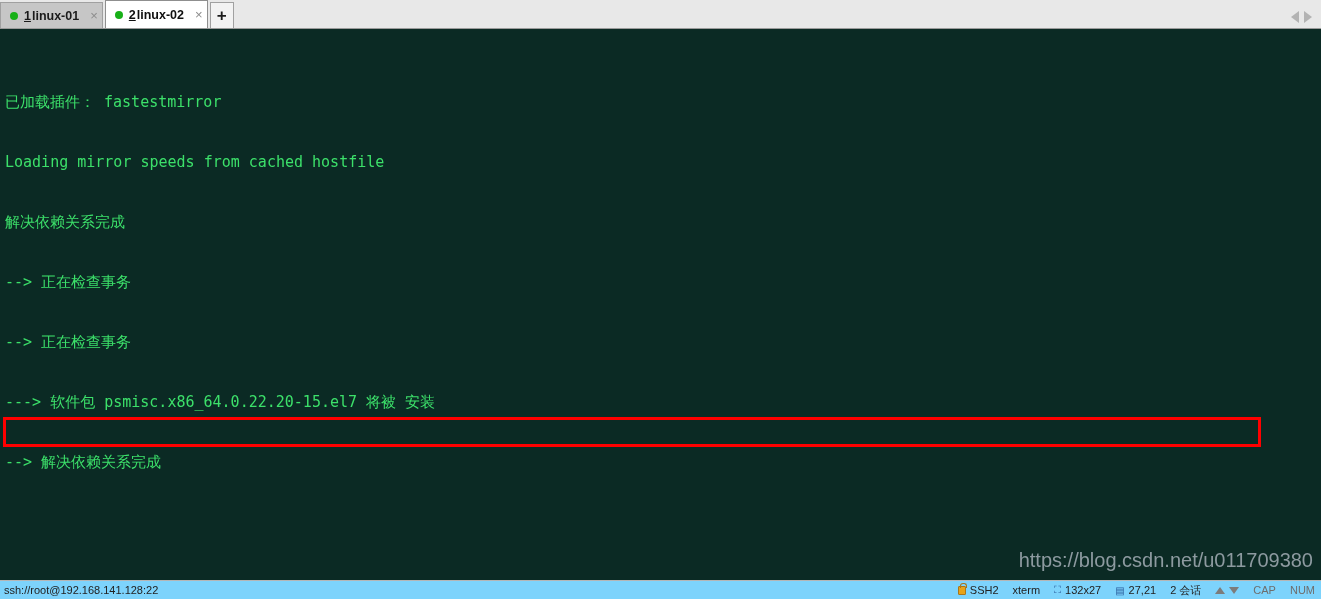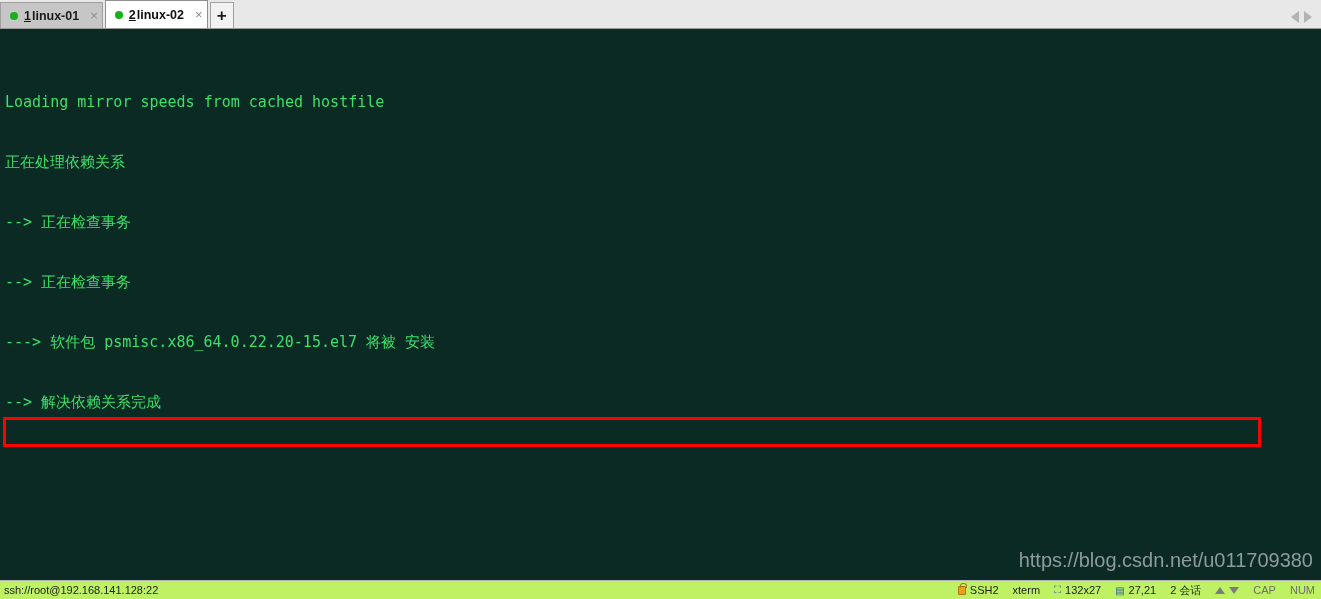--- a/index.html
+++ b/index.html
@@ -121,21 +121,21 @@
     font-family: "Liberation Sans", sans-serif;
     font-size: 20px;
     color: #8d9aa0;
     white-space: nowrap;
   }
 
   
   #statusbar {
     position: absolute; left: 0; top: 580px;
     width: 1321px; height: 19px;
-    background: #bef264;
+    background: #7dd3fc;
     border-top: 1px solid #b5b5b5;
     font-family: "Liberation Sans", sans-serif;
     font-size: 11px;
     color: #222;
     display: flex; align-items: center;
     overflow: hidden;
   }
   #status-left { padding-left: 4px; white-space: nowrap; }
   #status-right {
     margin-left: auto;
@@ -197,22 +197,23 @@
   <div id="tab-scrollers">
     <span class="scroll-arrow left"></span>
     <span class="scroll-arrow right"></span>
   </div>
 </div>
 
 <div id="terminal">
 
   <div id="term-lines">
 
+    <div class="line">已加载插件： fastestmirror</div>
     <div class="line">Loading mirror speeds from cached hostfile</div>
-    <div class="line">正在处理依赖关系</div>
+    <div class="line">解决依赖关系完成</div>
     <div class="line">--&gt; 正在检查事务</div>
     <div class="line">--&gt; 正在检查事务</div>
     <div class="line">---&gt; 软件包 psmisc.x86_64.0.22.20-15.el7 将被 安装</div>
     <div class="line">--&gt; 解决依赖关系完成</div>
     
     
     
     
 
     

